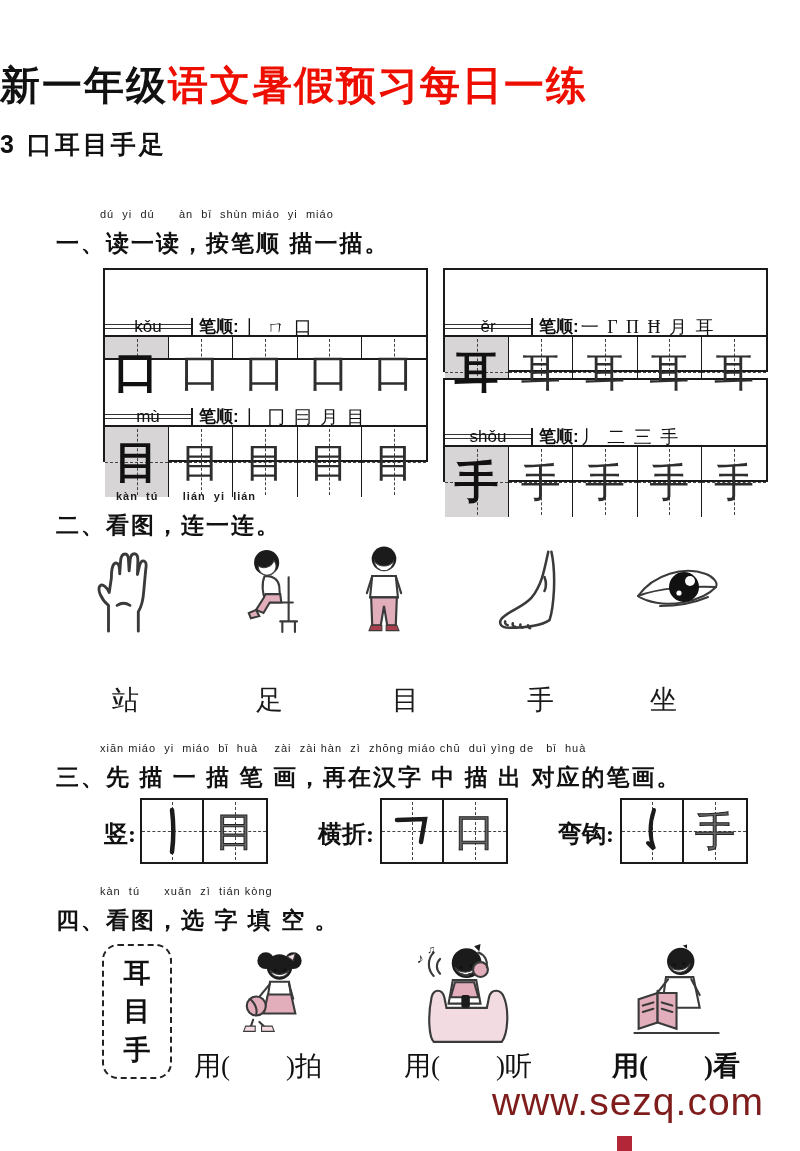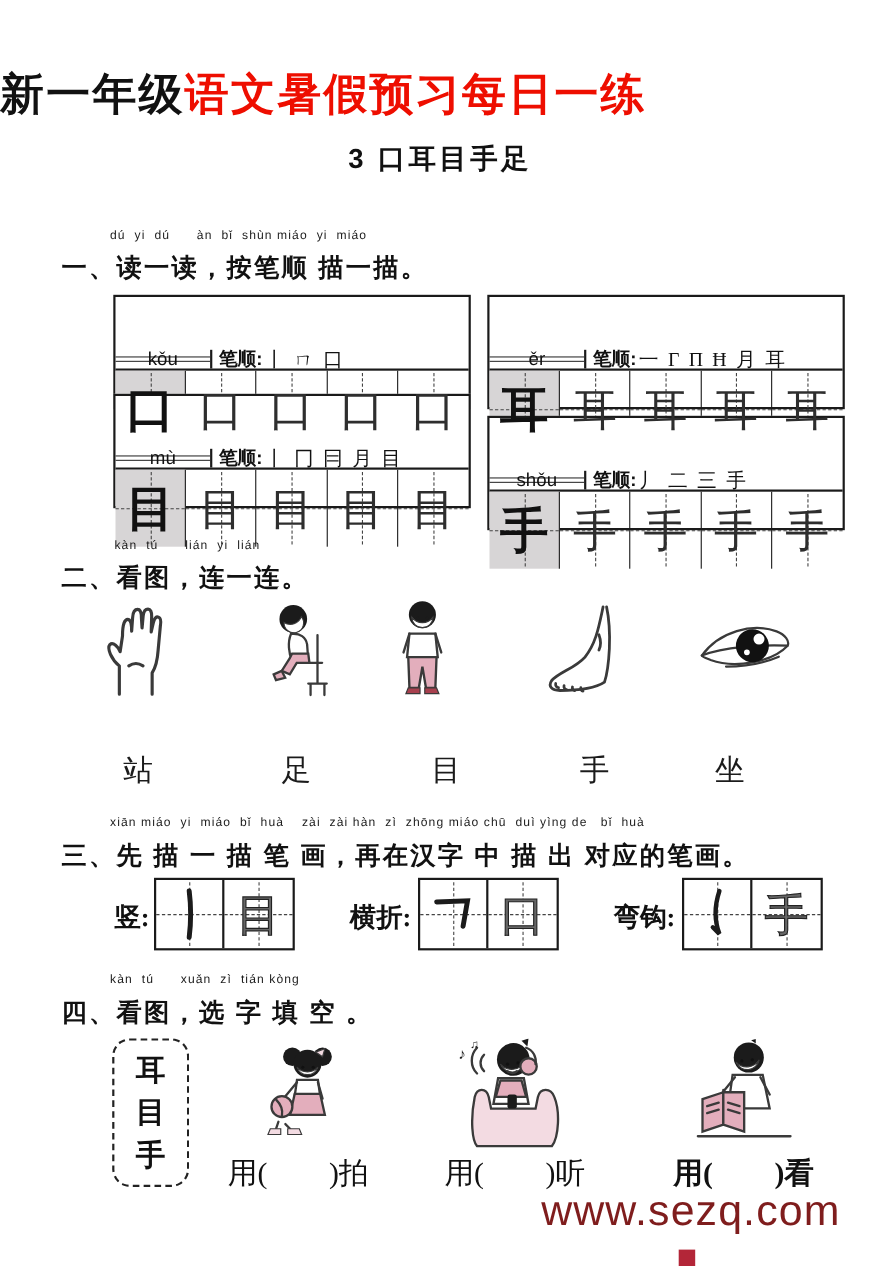--- a/index.html
+++ b/index.html
@@ -4,21 +4,21 @@
 <style>
   * { margin:0; padding:0; box-sizing:border-box; }
   html,body { width:800px; height:1151px; background:#ffffff; position:relative;
               font-family:"Liberation Sans", sans-serif; color:#111; }
   .abs { position:absolute; }
 
   
   .main-title { top:58px; left:0; width:788px; text-align:left;
                 font-size:40px; font-weight:700; letter-spacing:2px; }
   .main-title .red { color:#ee0e00; }
-  .sub-title { top:128px; left:0; width:800px; text-align:center;
+  .sub-title { top:128px; left:0; width:800px; 
                font-size:25px; font-weight:700; letter-spacing:3px; }
 
   .sec-pinyin { font-size:11px; color:#1c1c1c; letter-spacing:1px; white-space:pre; }
   .sec-head   { font-size:23px; font-weight:700; letter-spacing:2px; white-space:pre; }
 
   
   .ptable { width:325px; height:104px; border:2px solid #1a1a1a; background:#fff; }
   .ptable .hrow { display:flex; height:19px; border-bottom:2px solid #1a1a1a;margin-top:48px; }
   .pycell { width:88px; border-right:2px solid #1a1a1a; position:relative;
             display:flex; align-items:center; justify-content:center;
@@ -194,21 +194,21 @@
       </div>
     <div class="pcell trace">
         <span>手</span>
       </div>
     <div class="pcell trace">
         <span>手</span>
       </div>
   </div>
 </div>
 
-<div class="abs sec-pinyin" style="left:104px; top:490px;">kàn  tú      lián  yi  lián</div>
+<div class="abs sec-pinyin" style="left:116px; top:490px;font-weight:bold;">kàn  tú      lián  yi  lián</div>
 <div class="abs sec-head" style="left:56px; top:510px;">二、看图，连一连。</div>
 
 <svg class="abs" style="left:86px; top:548px;" width="88" height="86" viewBox="0 0 60 60">
   <path class="ink" d="M15 58 L15 40 C10 36 7 29 9 26.5 C11 24.5 14.5 28 15.5 31 L17 21 C17 13 18.6 10.5 20.3 10.5 C22 10.5 22.8 13 22.8 18 L23.4 9.5 C23.6 6 25 4.2 26.6 4.2 C28.2 4.2 29 6.3 29 9.5 L29.4 16 L30.1 8.3 C30.4 5.4 31.8 4 33.2 4 C34.7 4 35.6 5.7 35.5 8.7 L35.2 18.5 L36.6 12.5 C37.3 9.7 38.4 8.6 39.8 9.1 C41.3 9.7 41.6 11.7 41 14.8 L39.6 30 C39.2 36 38 41 35.8 44.5 L35.8 58"></path>
   <path class="ink" d="M21 40 C24 38 27 38 30 40" stroke-width="1.4"></path>
 </svg>
 
 <svg class="abs" style="left:238px; top:548px;" width="74" height="86" viewBox="0 0 70 82">
   <path class="ink" d="M48 28 L48 70 M40 70 L56 70 M42 70 L42 80 M54 70 L54 80" stroke-width="2"></path>
   <path class="ink" d="M30 52 L52 52" stroke-width="2"></path>
@@ -342,18 +342,18 @@
     <circle fill="#111" cx="55" cy="18" r="1.4"></circle>
   <path class="skin" stroke="#3a3a3a" stroke-width="2" d="M38 31 L64 31 L70 60 L34 60 Z"></path>
   <path class="ink" d="M40 33 L28 48 M62 33 L70 48"></path>
   <path class="pink" stroke="#3a3a3a" stroke-width="2" d="M12 52 L30 46 L30 74 L12 80 Z"></path>
   <path class="pink" stroke="#3a3a3a" stroke-width="2" d="M48 46 L30 46 L30 74 L48 80 Z"></path>
   <path class="ink" d="M16 58 L26 55 M16 64 L26 61 M34 55 L44 58 M34 61 L44 64" stroke-width="1.2"></path>
   <path class="ink" d="M30 44 L30 46" stroke-width="2"></path>
   <path class="ink" d="M8 84 L88 84" stroke-width="2.4"></path>
 </svg>
 
-<div class="abs fillrow" style="left:194px; top:1048px;margin-left:13px;"><span>用(</span><span class="gap"></span><span>)拍</span></div>
+<div class="abs fillrow" style="left:194px; top:1048px;"><span>用(</span><span class="gap"></span><span>)拍</span></div>
 <div class="abs fillrow" style="left:404px; top:1048px;"><span>用(</span><span class="gap"></span><span>)听</span></div>
 <div class="abs fillrow" style="left:612px; top:1048px;font-weight:bold;"><span>用(</span><span class="gap"></span><span>)看</span></div>
 
 <div class="abs watermark" style="left:492px; top:1080px;">www.sezq.com</div>
 <div class="abs red-square" style="left:617px; top:1136px;"></div>
 
 </body></html>

